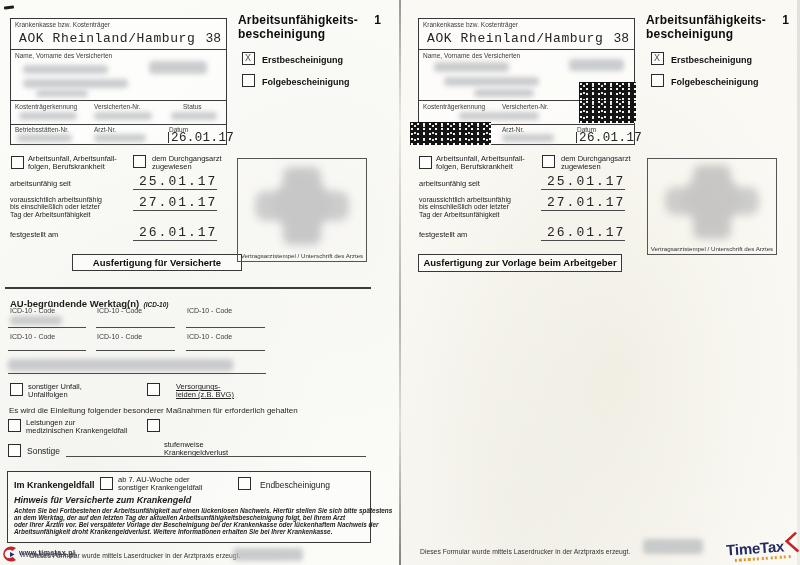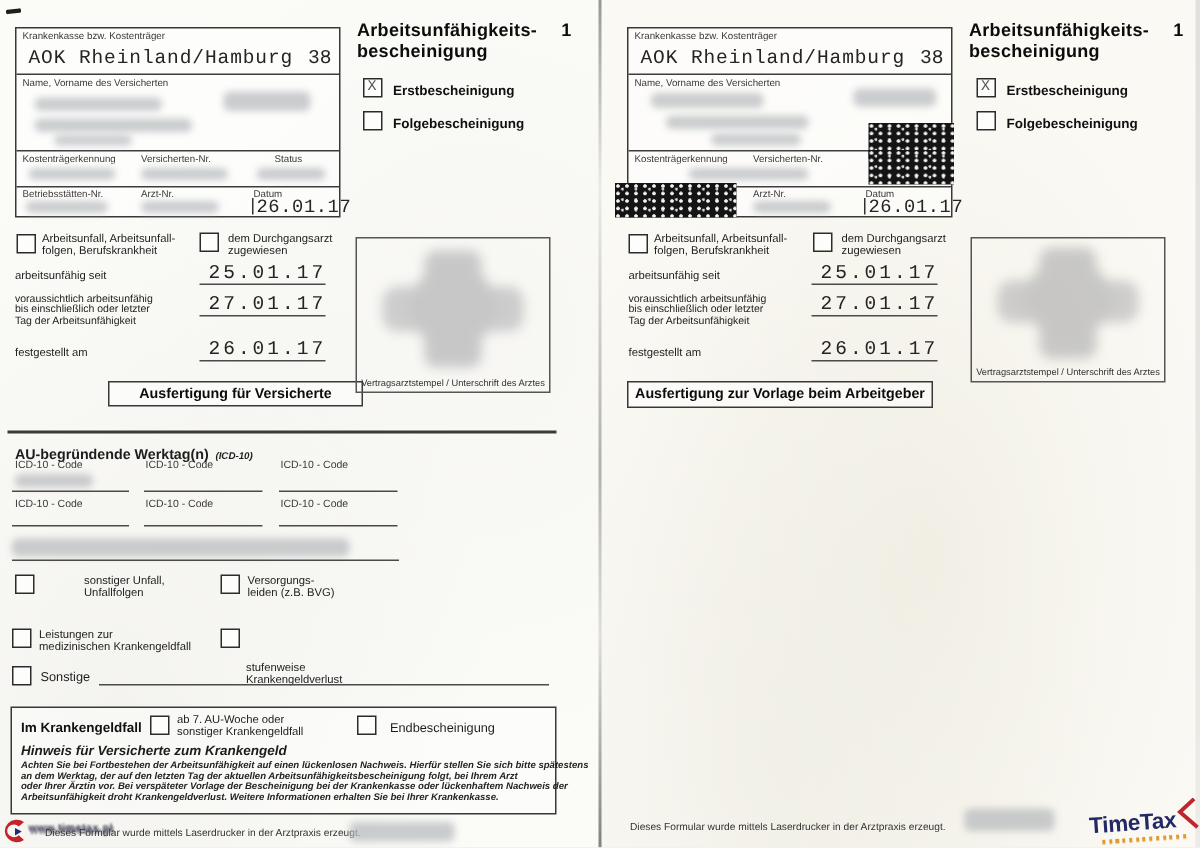--- a/index.html
+++ b/index.html
@@ -146,30 +146,31 @@
     <div class="a lab" style="left:97px;top:333px;font-size:7px;">ICD-10 - Code</div>
     <div class="a lab" style="left:187px;top:333px;font-size:7px;">ICD-10 - Code</div>
     <div class="a u" style="left:8px;top:350px;width:78px;"></div>
     <div class="a u" style="left:96px;top:350px;width:79px;"></div>
     <div class="a u" style="left:186px;top:350px;width:79px;"></div>
 
     <div class="a blob" style="left:8px;top:359px;width:225px;height:12px;"></div>
     <div class="a" style="left:8px;top:373px;width:258px;height:1.2px;background:#4a4a4a;"></div>
 
     <div class="a cb" style="left:10px;top:383px;"></div>
-    <div class="a slab" style="left:28px;top:383px;margin-left:28px;">
+    <div class="a slab" style="left:28px;top:383px;">
       <div>sonstiger Unfall,</div>
       <div>Unfallfolgen</div>
     </div>
     <div class="a cb" style="left:147px;top:383px;"></div>
-    <div class="a slab" style="left:165px;top:383px;">
+    <div class="a slab" style="left:176px;top:383px;text-decoration:underline;">
       <div>Versorgungs-</div>
       <div>leiden (z.B. BVG)</div>
     </div>
 
+    <div class="a" style="left:9px;top:406px;font-size:8px;color:#1e1e1e;white-space:nowrap;">Es wird die Einleitung folgender besonderer Maßnahmen für erforderlich gehalten</div>
 
     <div class="a cb" style="left:8px;top:419px;"></div>
     <div class="a slab" style="left:26px;top:419px;">
       <div>Leistungen zur</div>
       <div>medizinischen Krankengeldfall</div>
     </div>
     <div class="a cb" style="left:147px;top:419px;"></div>
     <div class="a slab" style="left:164px;top:441px;">
       <div>stufenweise</div>
       <div>Krankengeldverlust</div>

